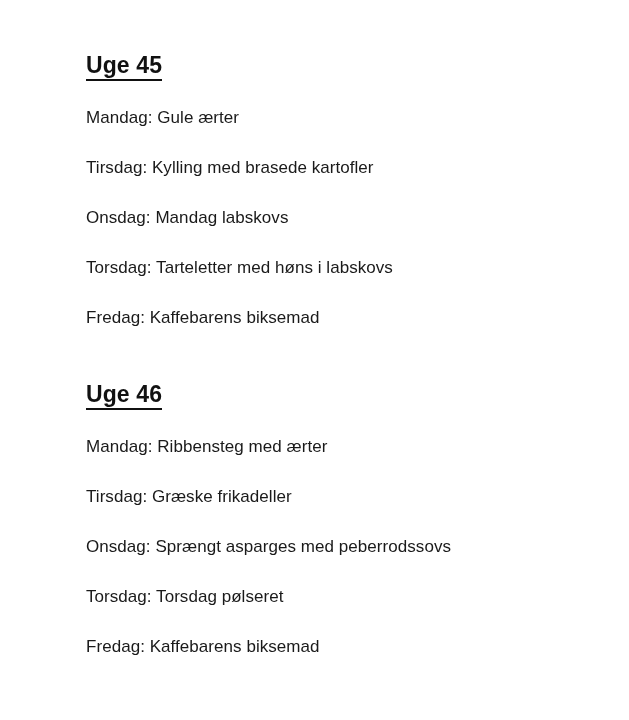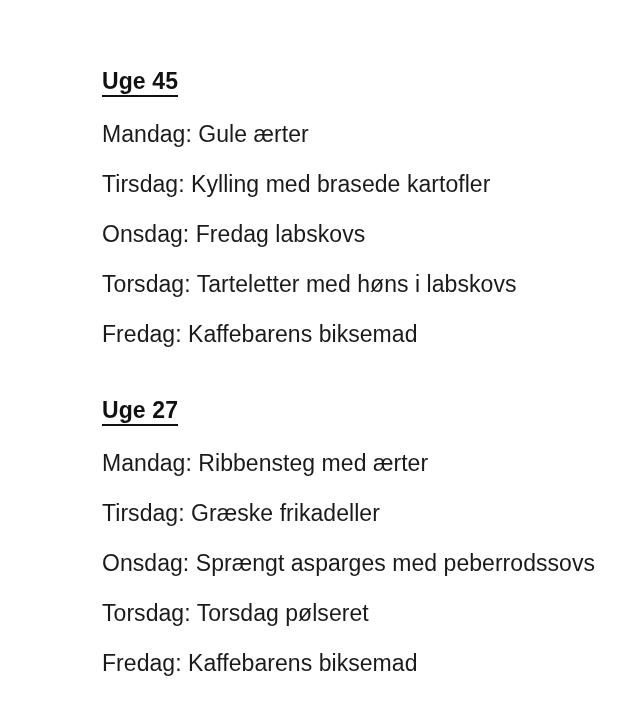--- a/index.html
+++ b/index.html
@@ -26,21 +26,21 @@
   }
 
   .doc-body {
     position: absolute;
     left: 86px;
     top: 52px;
     right: 10px;
   }
 
   .week-block {
-    margin: 16px;
+    margin: 0;
   }
 
   .week-block + .week-block {
     margin-top: 50px;
   }
 
   .week-heading {
     font-size: 23px;
     line-height: 26px;
     font-weight: bold;
@@ -57,21 +57,21 @@
     padding-bottom: 1px;
   }
 
   .menu-list {
     list-style: none;
     margin: 0;
     padding: 0;
   }
 
   .menu-line {
-    font-size: 23px;
+    font-size: 17px;
     line-height: 26px;
     font-weight: normal;
     color: #1a1a1a;
     margin: 0 0 24px 0;
     white-space: nowrap;
     letter-spacing: 0.05px;
   }
 
   .menu-line:last-child {
     margin-bottom: 0;
@@ -86,28 +86,28 @@
 <body>
 
 <div class="page">
   <div class="doc-body">
 
     <section class="week-block">
       <h2 class="week-heading"><span class="heading-text">Uge 45</span></h2>
       <ul class="menu-list">
         <li class="menu-line"><span class="day-label">Mandag:</span><span class="dish-text"> </span><span class="dish-text">Gule ærter</span></li>
         <li class="menu-line"><span class="day-label">Tirsdag:</span><span class="dish-text"> </span><span class="dish-text">Kylling med brasede kartofler</span></li>
-        <li class="menu-line"><span class="day-label">Onsdag:</span><span class="dish-text"> </span><span class="dish-text">Fredag labskovs</span></li>
+        <li class="menu-line"><span class="day-label">Onsdag:</span><span class="dish-text"> </span><span class="dish-text">Mandag labskovs</span></li>
         <li class="menu-line"><span class="day-label">Torsdag:</span><span class="dish-text"> </span><span class="dish-text">Tarteletter med høns i labskovs</span></li>
         <li class="menu-line"><span class="day-label">Fredag:</span><span class="dish-text"> </span><span class="dish-text">Kaffebarens biksemad</span></li>
       </ul>
     </section>
 
     <section class="week-block">
-      <h2 class="week-heading"><span class="heading-text">Uge 27</span></h2>
+      <h2 class="week-heading"><span class="heading-text">Uge 46</span></h2>
       <ul class="menu-list">
         <li class="menu-line"><span class="day-label">Mandag:</span><span class="dish-text"> </span><span class="dish-text">Ribbensteg med ærter</span></li>
         <li class="menu-line"><span class="day-label">Tirsdag:</span><span class="dish-text"> </span><span class="dish-text">Græske frikadeller</span></li>
         <li class="menu-line"><span class="day-label">Onsdag:</span><span class="dish-text"> </span><span class="dish-text">Sprængt asparges med peberrodssovs</span></li>
         <li class="menu-line"><span class="day-label">Torsdag:</span><span class="dish-text"> </span><span class="dish-text">Torsdag pølseret</span></li>
         <li class="menu-line"><span class="day-label">Fredag:</span><span class="dish-text"> </span><span class="dish-text">Kaffebarens biksemad</span></li>
       </ul>
     </section>
 
   </div>

